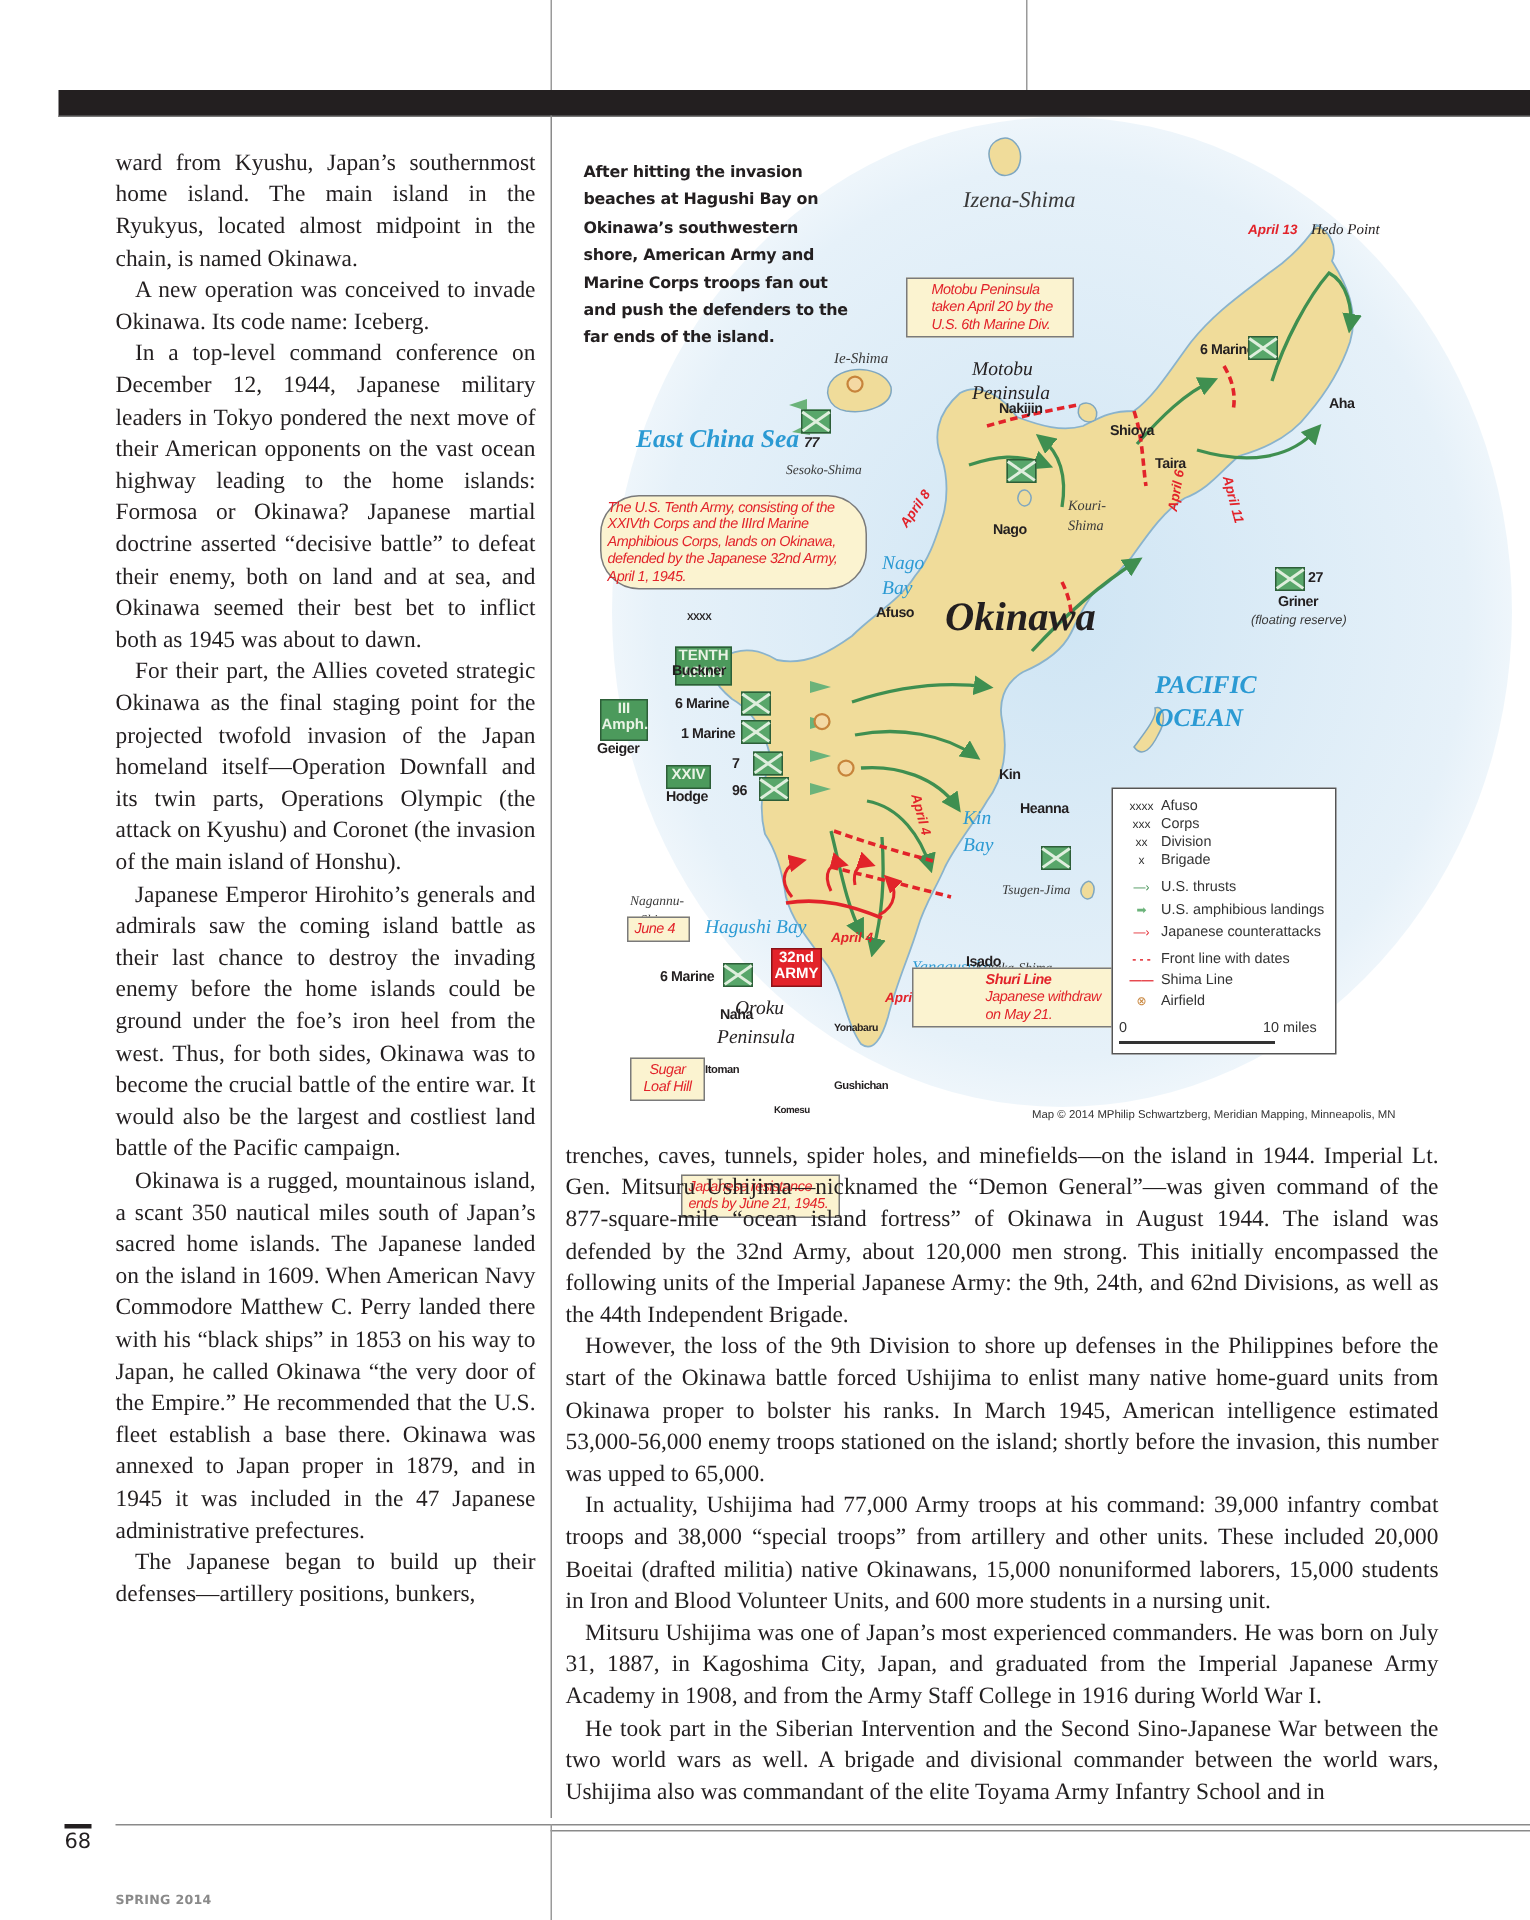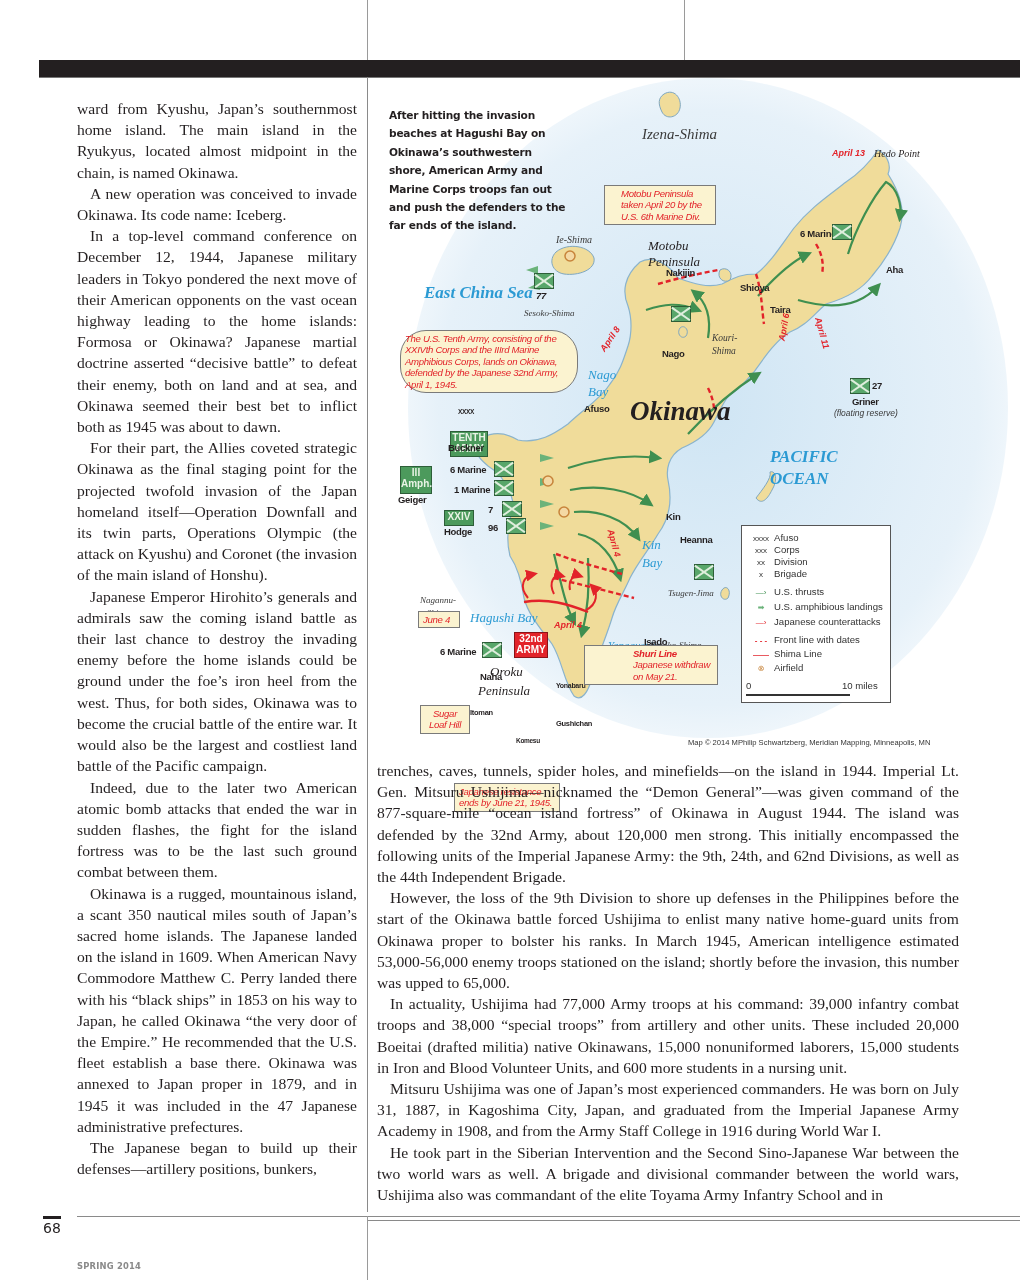--- a/index.html
+++ b/index.html
@@ -41,21 +41,20 @@
 <div class="guide-v" style="left:684px;height:60px;"></div>
 <div class="topbar"></div>
 <div class="col-divider"></div>
 
 <div class="col-left">
   <p class="first">ward from Kyushu, Japan’s southernmost home island. The main island in the Ryukyus, located almost midpoint in the chain, is named Okinawa.</p>
   <p>A new operation was conceived to invade Okinawa. Its code name: Iceberg.</p>
   <p>In a top-level command conference on December 12, 1944, Japanese military leaders in Tokyo pondered the next move of their American opponents on the vast ocean highway leading to the home islands: Formosa or Okinawa? Japanese martial doctrine asserted “decisive battle” to defeat their enemy, both on land and at sea, and Okinawa seemed their best bet to inflict both as 1945 was about to dawn.</p>
   <p>For their part, the Allies coveted strategic Okinawa as the final staging point for the projected twofold invasion of the Japan homeland itself—Operation Downfall and its twin parts, Operations Olympic (the attack on Kyushu) and Coronet (the invasion of the main island of Honshu).</p>
   <p>Japanese Emperor Hirohito’s generals and admirals saw the coming island battle as their last chance to destroy the invading enemy before the home islands could be ground under the foe’s iron heel from the west. Thus, for both sides, Okinawa was to become the crucial battle of the entire war. It would also be the largest and costliest land battle of the Pacific campaign.</p>
-  <p>Indeed, due to the later two American atomic bomb attacks that ended the war in sudden flashes, the fight for the island fortress was to be the last such ground combat between them.</p>
   <p>Okinawa is a rugged, mountainous island, a scant 350 nautical miles south of Japan’s sacred home islands. The Japanese landed on the island in 1609. When American Navy Commodore Matthew C. Perry landed there with his “black ships” in 1853 on his way to Japan, he called Okinawa “the very door of the Empire.” He recommended that the U.S. fleet establish a base there. Okinawa was annexed to Japan proper in 1879, and in 1945 it was included in the 47 Japanese administrative prefectures.</p>
   <p>The Japanese began to build up their defenses—artillery positions, bunkers,</p>
 </div>
 
 <div class="map">
   <svg width="640" height="665" viewBox="0 0 640 665">
     <defs>
       <radialGradient id="sea" cx="50%" cy="50%" r="60%">
         <stop offset="0%" stop-color="#cfe5f4"></stop>
         <stop offset="75%" stop-color="#e6f1f9"></stop>
@@ -174,21 +173,21 @@
   <div class="lbl red" style="left:392px;top:244px;transform:rotate(-80deg);">April 6</div>
   <div class="lbl red" style="left:428px;top:250px;transform:rotate(75deg);">April 11</div>
   <div class="lbl red" style="left:222px;top:460px;transform:rotate(75deg);">April 4</div>
   <div class="lbl red" style="left:176px;top:542px;">April 4</div>
   <div class="lbl red" style="left:212px;top:582px;">April 19</div>
 
   <div class="note" style="left:226px;top:107px;width:90px;padding-left:16px;">Motobu Peninsula taken April 20 by the U.S. 6th Marine Div.</div>
   <div class="note" style="left:22px;top:252px;width:168px;border-radius:26px;">The U.S. Tenth Army, consisting of the XXIVth Corps and the IIIrd Marine Amphibious Corps, lands on Okinawa, defended by the Japanese 32nd Army, April 1, 1945.</div>
   <div class="note" style="left:40px;top:533px;width:32px;">June 4</div>
   <div class="note" style="left:42px;top:627px;width:40px;text-align:center;">Sugar Loaf Hill</div>
-  <div class="note" style="left:206px;top:567px;width:80px;padding-left:48px;">
+  <div class="note" style="left:230px;top:567px;width:80px;padding-left:48px;">
     <div style="font-weight:bold;">Shuri Line</div>
     <div>Japanese withdraw on May 21.</div>
   </div>
   <div class="note" style="left:76px;top:705px;width:96px;">Japanese resistance ends by June 21, 1945.</div>
 
   <div class="lbl town" style="left:80px;top:330px;font-size:6.5px;">XXXX</div>
   <div class="unit" style="left:72px;top:338px;width:36px;height:24px;margin-top:15px;">TENTH ARMY</div>
   <div class="lbl town" style="left:70px;top:364px;">Buckner</div>
   <div class="unit" style="left:22px;top:388px;width:30px;height:26px;text-align:center;">III Amph.</div>
   <div class="lbl town" style="left:20px;top:416px;">Geiger</div>

